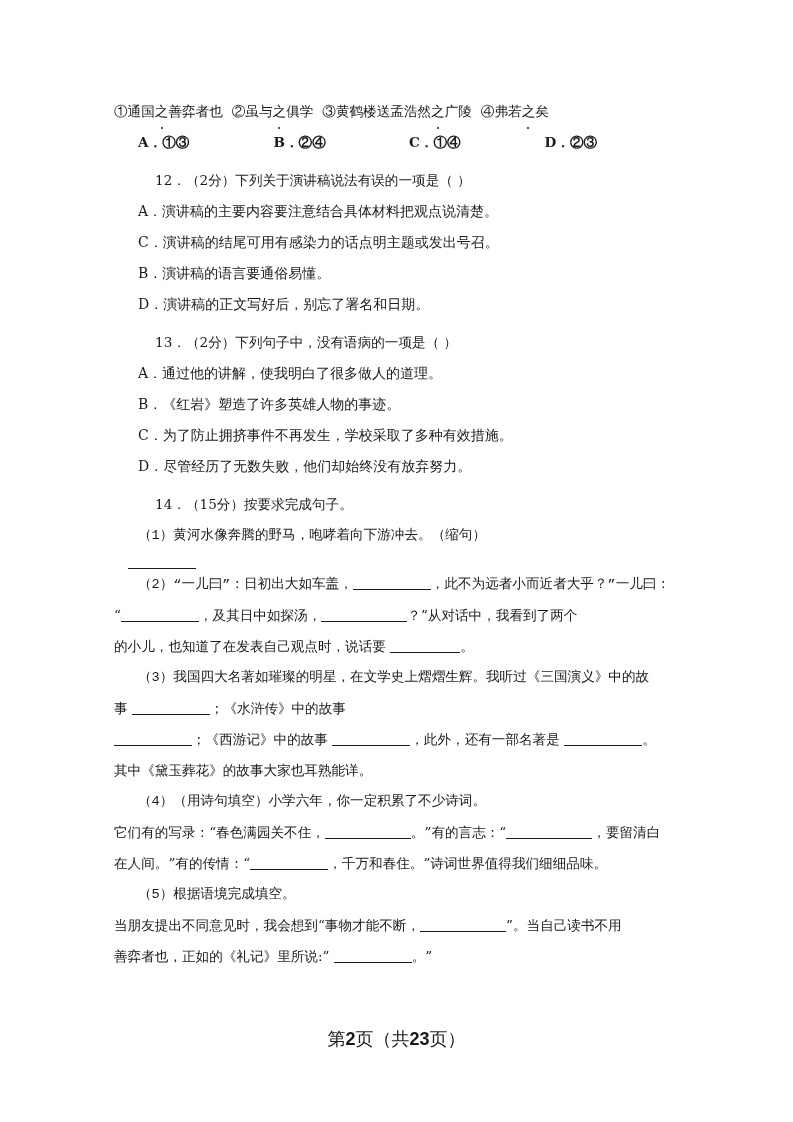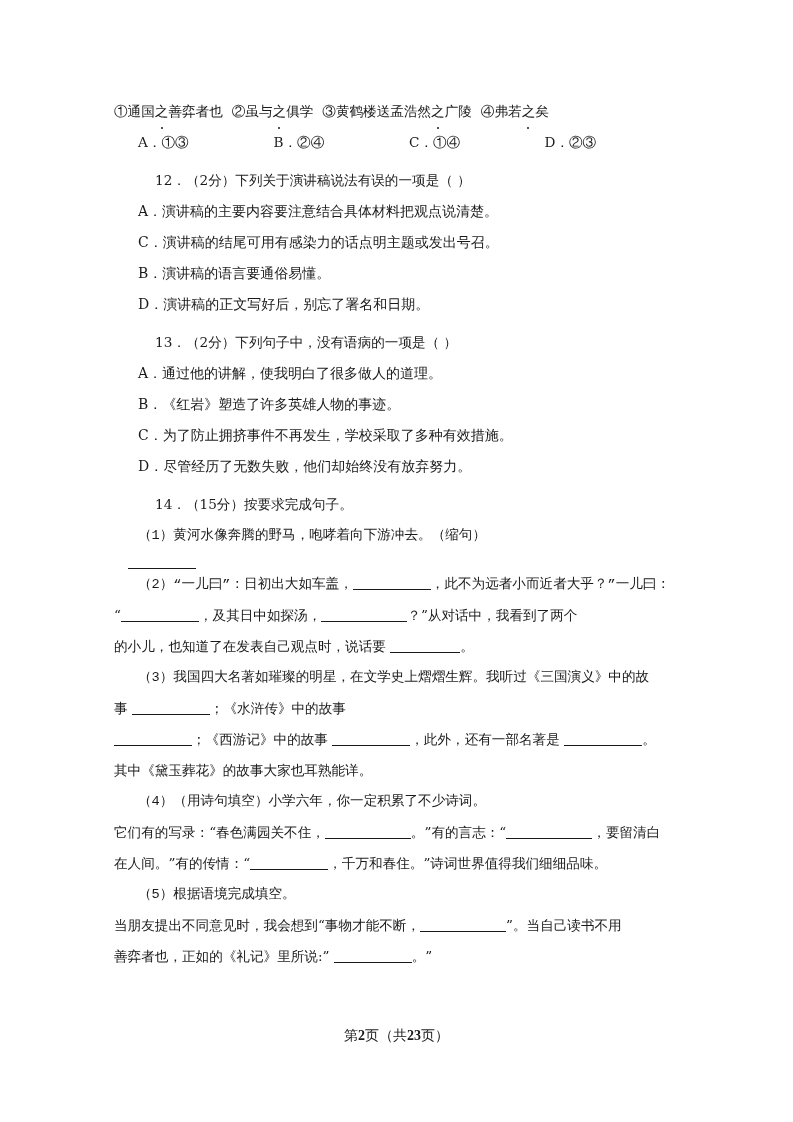--- a/index.html
+++ b/index.html
@@ -63,20 +63,21 @@
   .choice-strip {
     display: flex;
     padding-left: 24px;
     font-size: 13.6px;
     line-height: 31px;
     margin-bottom: 2px;
   }
   .choice-strip .ch {
     width: 140px;
     white-space: nowrap;
+    font-weight: bold;
   }
 
   
   .dotted {
     position: relative;
     display: inline-block;
   }
   .dotted::after {
     content: "";
     position: absolute;
@@ -109,22 +110,22 @@
     height: 15px;
   }
 
   
   #footer {
     position: absolute;
     left: 0;
     top: 1027px;
     width: 793px;
     text-align: center;
-    font-size: 14px;
-    font-family: Liberation Serif, serif;
+    font-size: 18px;
+    font-family: Liberation Sans, sans-serif;
     color: #1a1a1a;
   }
   #footer b { font-weight: bold; }
 </style>
 </head>
 <body>
 
 <div id="page">
   <div id="content">
 

